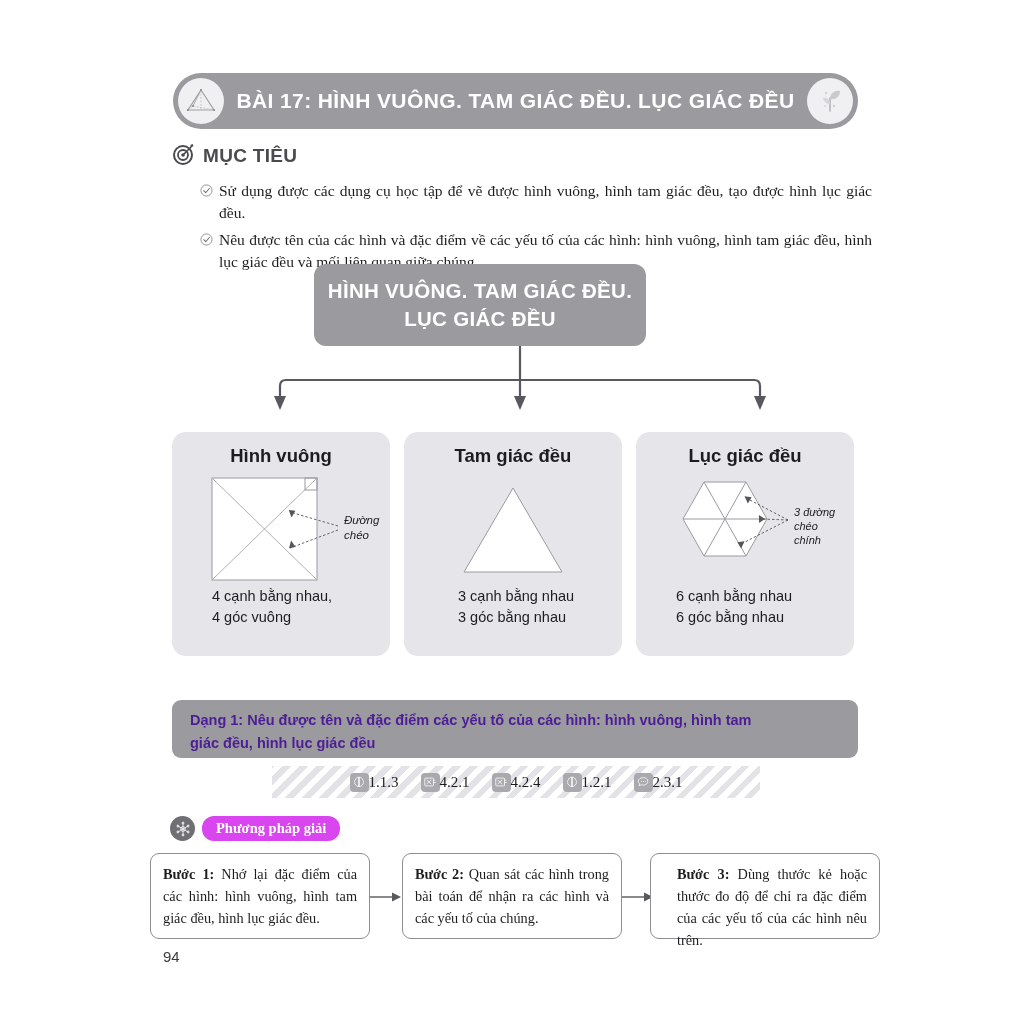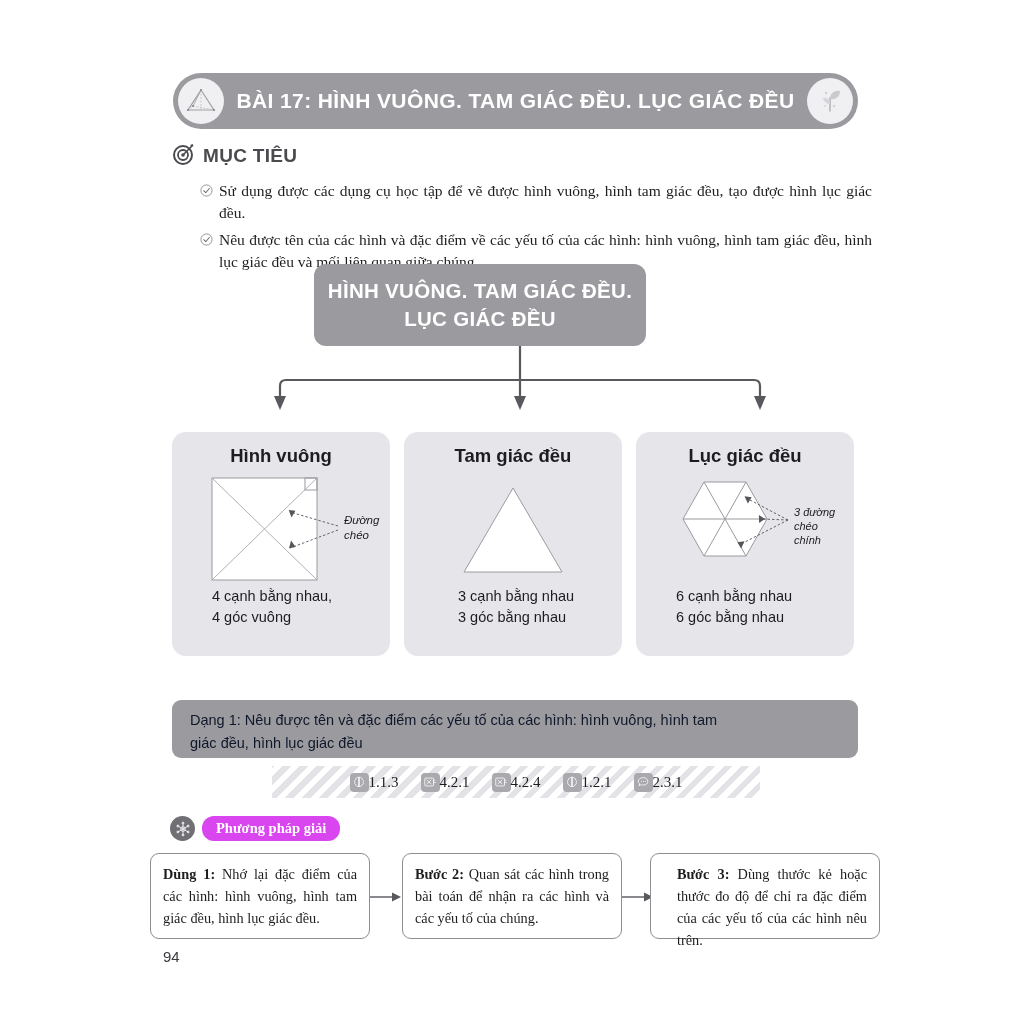--- a/index.html
+++ b/index.html
@@ -172,23 +172,23 @@
     left: 172px;
     top: 700px;
     width: 686px;
     height: 58px;
     background: #9b9b9f;
     border-radius: 9px;
     box-sizing: border-box;
     padding: 9px 18px;
   }
   .dang-text {
-    color: #0f172a;
+    color: #4c1d95;
     font-size: 14.5px;
-    font-weight: normal;
+    font-weight: bold;
     line-height: 1.62;
   }
 
   
   .badge-strip {
     position: absolute;
     left: 272px;
     top: 766px;
     width: 488px;
     height: 32px;
@@ -521,21 +521,21 @@
           <circle cx="4.3" cy="13.3" r="1.1"></circle>
           <circle cx="15.7" cy="6.7" r="1.1"></circle>
         </g>
       </svg>
     </span>
     <span class="ppg-pill">Phương pháp giải</span>
   </div>
 
   <div class="step" id="step-1">
     <div class="step-text">
-      <b>Dùng 1:</b><span> Nhớ lại đặc điểm của các hình: hình vuông, hình tam giác đều, hình lục giác đều.</span>
+      <b>Bước 1:</b><span> Nhớ lại đặc điểm của các hình: hình vuông, hình tam giác đều, hình lục giác đều.</span>
     </div>
   </div>
 
   <div class="step-arrow" id="arrow-1">
     <svg width="32" height="14" viewBox="0 0 32 14">
       <line x1="0" y1="7" x2="24" y2="7" stroke="#58585d" stroke-width="1.4"></line>
       <polygon points="31,7 22,2.5 22,11.5" fill="#58585d"></polygon>
     </svg>
   </div>
 

